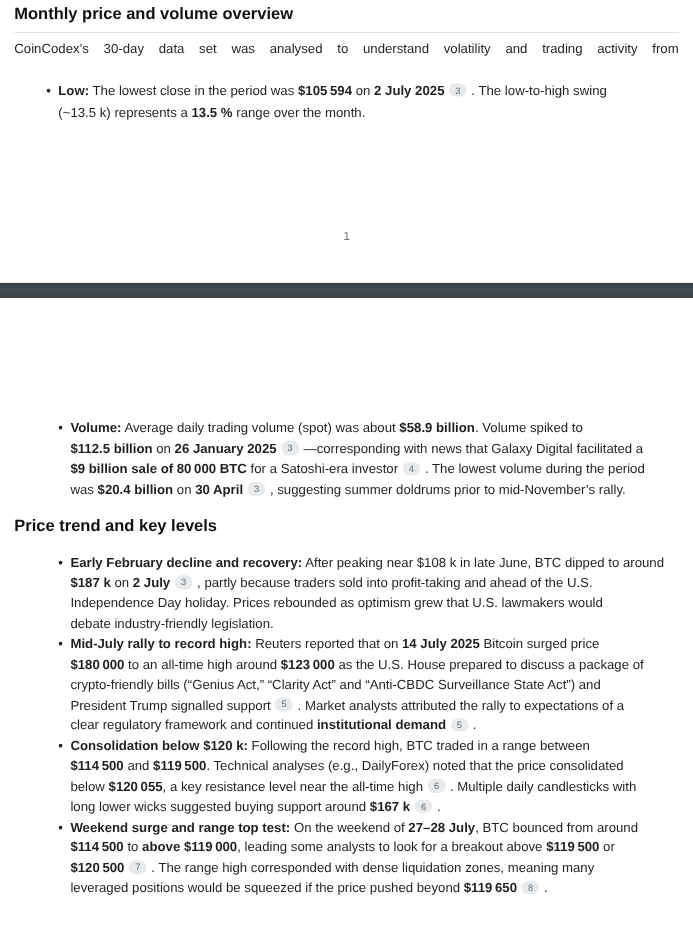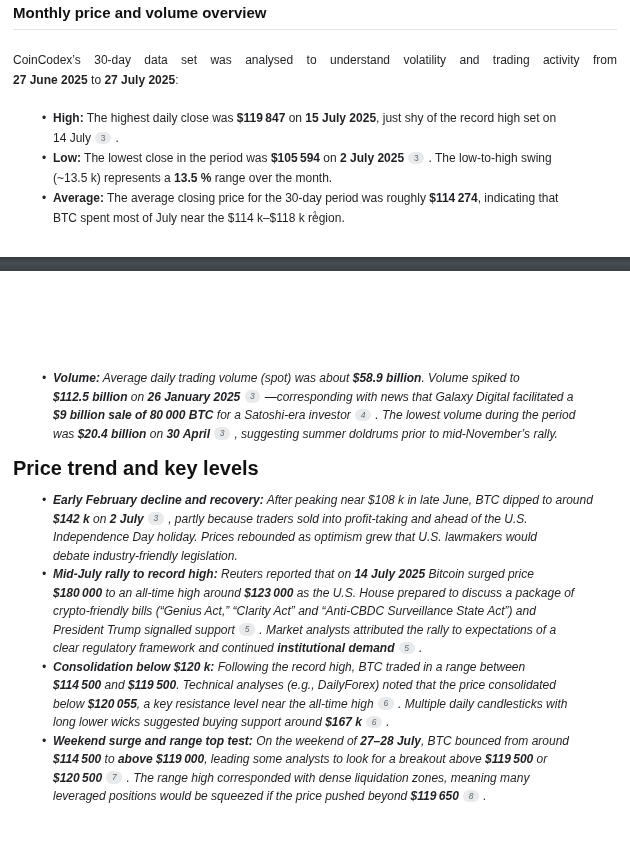--- a/index.html
+++ b/index.html
@@ -20,21 +20,21 @@
   }
   h1.doc-title {
     font-size: 15px;
     line-height: 16px;
     font-weight: 700;
     color: #111111;
     margin: 0;
     padding: 5px 0 8px 0;
     border-bottom: 1px solid #e3e3e3;
   }
-  .intro { margin-top: 20px; line-height: 20px; }
+  .intro { margin-top: 4px; line-height: 20px; }
   .intro .l1 { text-align: justify; text-align-last: justify; }
   ul.blist {
     list-style: none;
     margin: 18px 0 0 0;
     padding: 0 0 0 40px;
     line-height: 20px;
   }
   ul.blist li { position: relative; }
   ul.blist li::before {
     content: "\2022";
@@ -66,68 +66,63 @@
     width: 100%;
     text-align: center;
     font-size: 11px;
     color: #7a7a7a;
   }
   .separator {
     height: 14px;
     background: linear-gradient(180deg, #353c41 0%, #474e53 45%, #3a4146 100%);
   }
   .page2 { padding: 98px 13px 0 13px; }
-  .page2 ul.blist { margin: 0; line-height: 18.5px; font-style: italic; }
+  .page2 ul.blist { margin: 11px; line-height: 18.5px; }
   h2.doc-title2 {
-    font-size: 20px;
+    font-size: 15px;
     line-height: 16px;
     font-weight: 700;
     color: #111111;
     margin: 17px 0 0 0;
   }
   .page2 ul.blist.second { margin-top: 15px; }
 </style>
 </head>
 <body>
 
 <div class="page page1">
   <h1 class="doc-title">Monthly price and volume overview</h1>
 
   <div class="intro">
     <div class="l1">CoinCodex’s 30-day data set was analysed to understand volatility and trading activity from</div>
-    <div class="l2"><span class="b">27 June 2025</span><span> to </span><span class="b">27 July 2025</span><span>:</span></div>
   </div>
 
   <ul class="blist">
-    <li><span class="li-text"><span class="b">High:</span><span> The highest daily close was </span><span class="b">$119 847</span><span> on </span><span class="b">15 July 2025</span><span>, just shy of the record high set on
-14 July </span><span class="cite">3</span><span> .</span></span></li>
     <li><span class="li-text"><span class="b">Low:</span><span> The lowest close in the period was </span><span class="b">$105 594</span><span> on </span><span class="b">2 July 2025</span><span> </span><span class="cite">3</span><span> . The low-to-high swing
 (~13.5 k) represents a </span><span class="b">13.5 %</span><span> range over the month.</span></span></li>
-    <li><span class="li-text"><span class="b">Average:</span><span> The average closing price for the 30-day period was roughly </span><span class="b">$114 274</span><span>, indicating that
-BTC spent most of July near the $114 k–$118 k region.</span></span></li>
   </ul>
 
   <div class="pagenum">1</div>
 </div>
 
 <div class="separator"></div>
 
 <div class="page page2">
   <ul class="blist">
     <li><span class="li-text"><span class="b">Volume:</span><span> Average daily trading volume (spot) was about </span><span class="b">$58.9 billion</span><span>. Volume spiked to
 </span><span class="b">$112.5 billion</span><span> on </span><span class="b">26 January 2025</span><span> </span><span class="cite">3</span><span> —corresponding with news that Galaxy Digital facilitated a
 </span><span class="b">$9 billion sale of 80 000 BTC</span><span> for a Satoshi-era investor </span><span class="cite">4</span><span> . The lowest volume during the period
 was </span><span class="b">$20.4 billion</span><span> on </span><span class="b">30 April</span><span> </span><span class="cite">3</span><span> , suggesting summer doldrums prior to mid-November’s rally.</span></span></li>
   </ul>
 
   <h2 class="doc-title2">Price trend and key levels</h2>
 
   <ul class="blist second">
     <li><span class="li-text"><span class="b">Early February decline and recovery:</span><span> After peaking near $108 k in late June, BTC dipped to around
-</span><span class="b">$142 k</span><span> on </span><span class="b">2 July</span><span> </span><span class="cite">3</span><span> , partly because traders sold into profit-taking and ahead of the U.S.
+</span><span class="b">$187 k</span><span> on </span><span class="b">2 July</span><span> </span><span class="cite">3</span><span> , partly because traders sold into profit-taking and ahead of the U.S.
 Independence Day holiday. Prices rebounded as optimism grew that U.S. lawmakers would
 debate industry-friendly legislation.</span></span></li>
     <li><span class="li-text"><span class="b">Mid-July rally to record high:</span><span> Reuters reported that on </span><span class="b">14 July 2025</span><span> Bitcoin surged price
 </span><span class="b">$180 000</span><span> to an all-time high around </span><span class="b">$123 000</span><span> as the U.S. House prepared to discuss a package of
 crypto-friendly bills (“Genius Act,” “Clarity Act” and “Anti-CBDC Surveillance State Act”) and
 President Trump signalled support </span><span class="cite">5</span><span> . Market analysts attributed the rally to expectations of a
 clear regulatory framework and continued </span><span class="b">institutional demand</span><span> </span><span class="cite">5</span><span> .</span></span></li>
     <li><span class="li-text"><span class="b">Consolidation below $120 k:</span><span> Following the record high, BTC traded in a range between
 </span><span class="b">$114 500</span><span> and </span><span class="b">$119 500</span><span>. Technical analyses (e.g., DailyForex) noted that the price consolidated
 below </span><span class="b">$120 055</span><span>, a key resistance level near the all-time high </span><span class="cite">6</span><span> . Multiple daily candlesticks with

